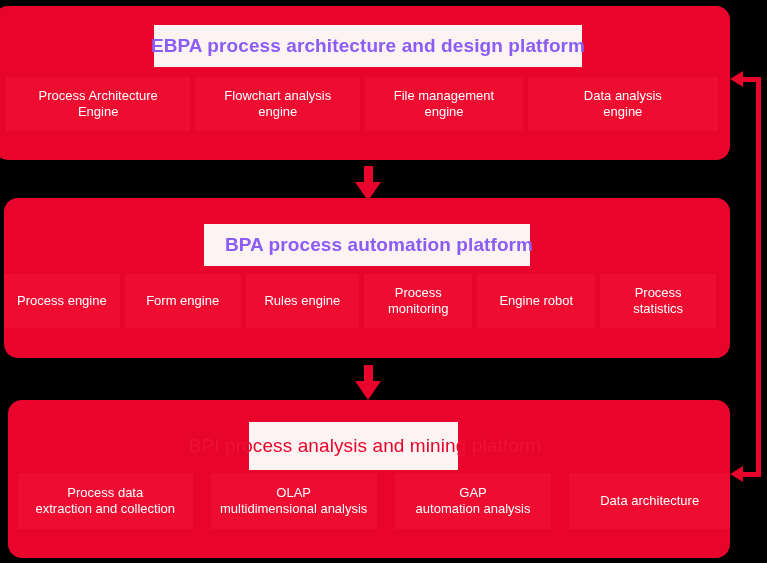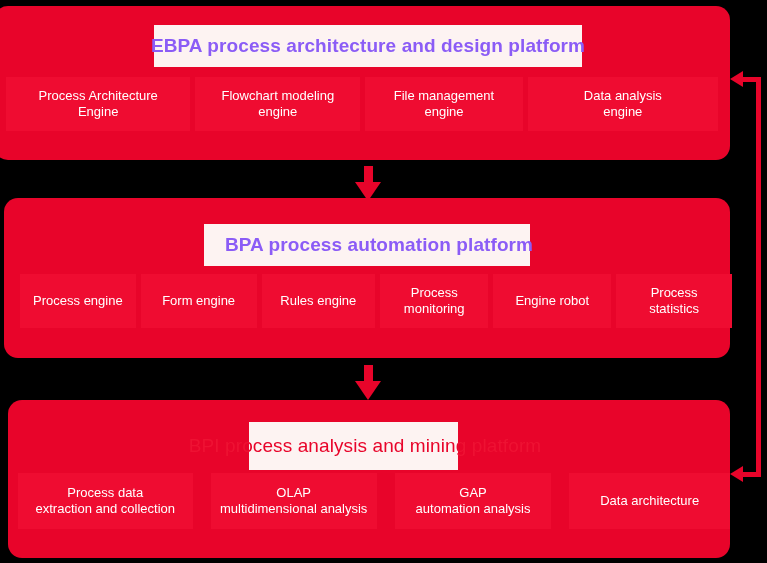--- a/index.html
+++ b/index.html
@@ -105,21 +105,21 @@
     letter-spacing: 0.1px;
   }
 
   
   .subrow {
     position: absolute;
     display: flex;
     box-sizing: border-box;
   }
   .band.top .subrow    { left: 12px; top: 71px; width: 712px; height: 54px; gap: 5px; }
-  .band.middle .subrow { left: 16px; top: 76px; width: 712px; height: 54px; gap: 5px; }
+  .band.middle .subrow { left: 0; top: 76px; width: 712px; height: 54px; gap: 5px; justify-content: flex-end; }
   .band.bottom .subrow { left: 10px; top: 73px; width: 712px; height: 56px; gap: 18px; }
 
   .subbox {
     background: #ef0c31;
     color: #ffffff;
     display: flex;
     align-items: center;
     justify-content: center;
     text-align: center;
     font-size: 13px;
@@ -214,21 +214,21 @@
 
 <div id="diagram">
 
   <div class="band top">
     <div class="title-plate">
       <span class="title-text">EBPA process architecture and design platform</span>
     </div>
     <div class="subrow">
       <div class="subbox" style="flex:1.18">Process Architecture
 Engine</div>
-      <div class="subbox" style="flex:1.05">Flowchart modeling
+      <div class="subbox" style="flex:1.05">Flowchart analysis
 engine</div>
       <div class="subbox" style="flex:1.0">File management
 engine</div>
       <div class="subbox" style="flex:1.22">Data analysis
 engine</div>
     </div>
   </div>
 
   <div class="down-arrow a1">
     <div class="stem"></div>

